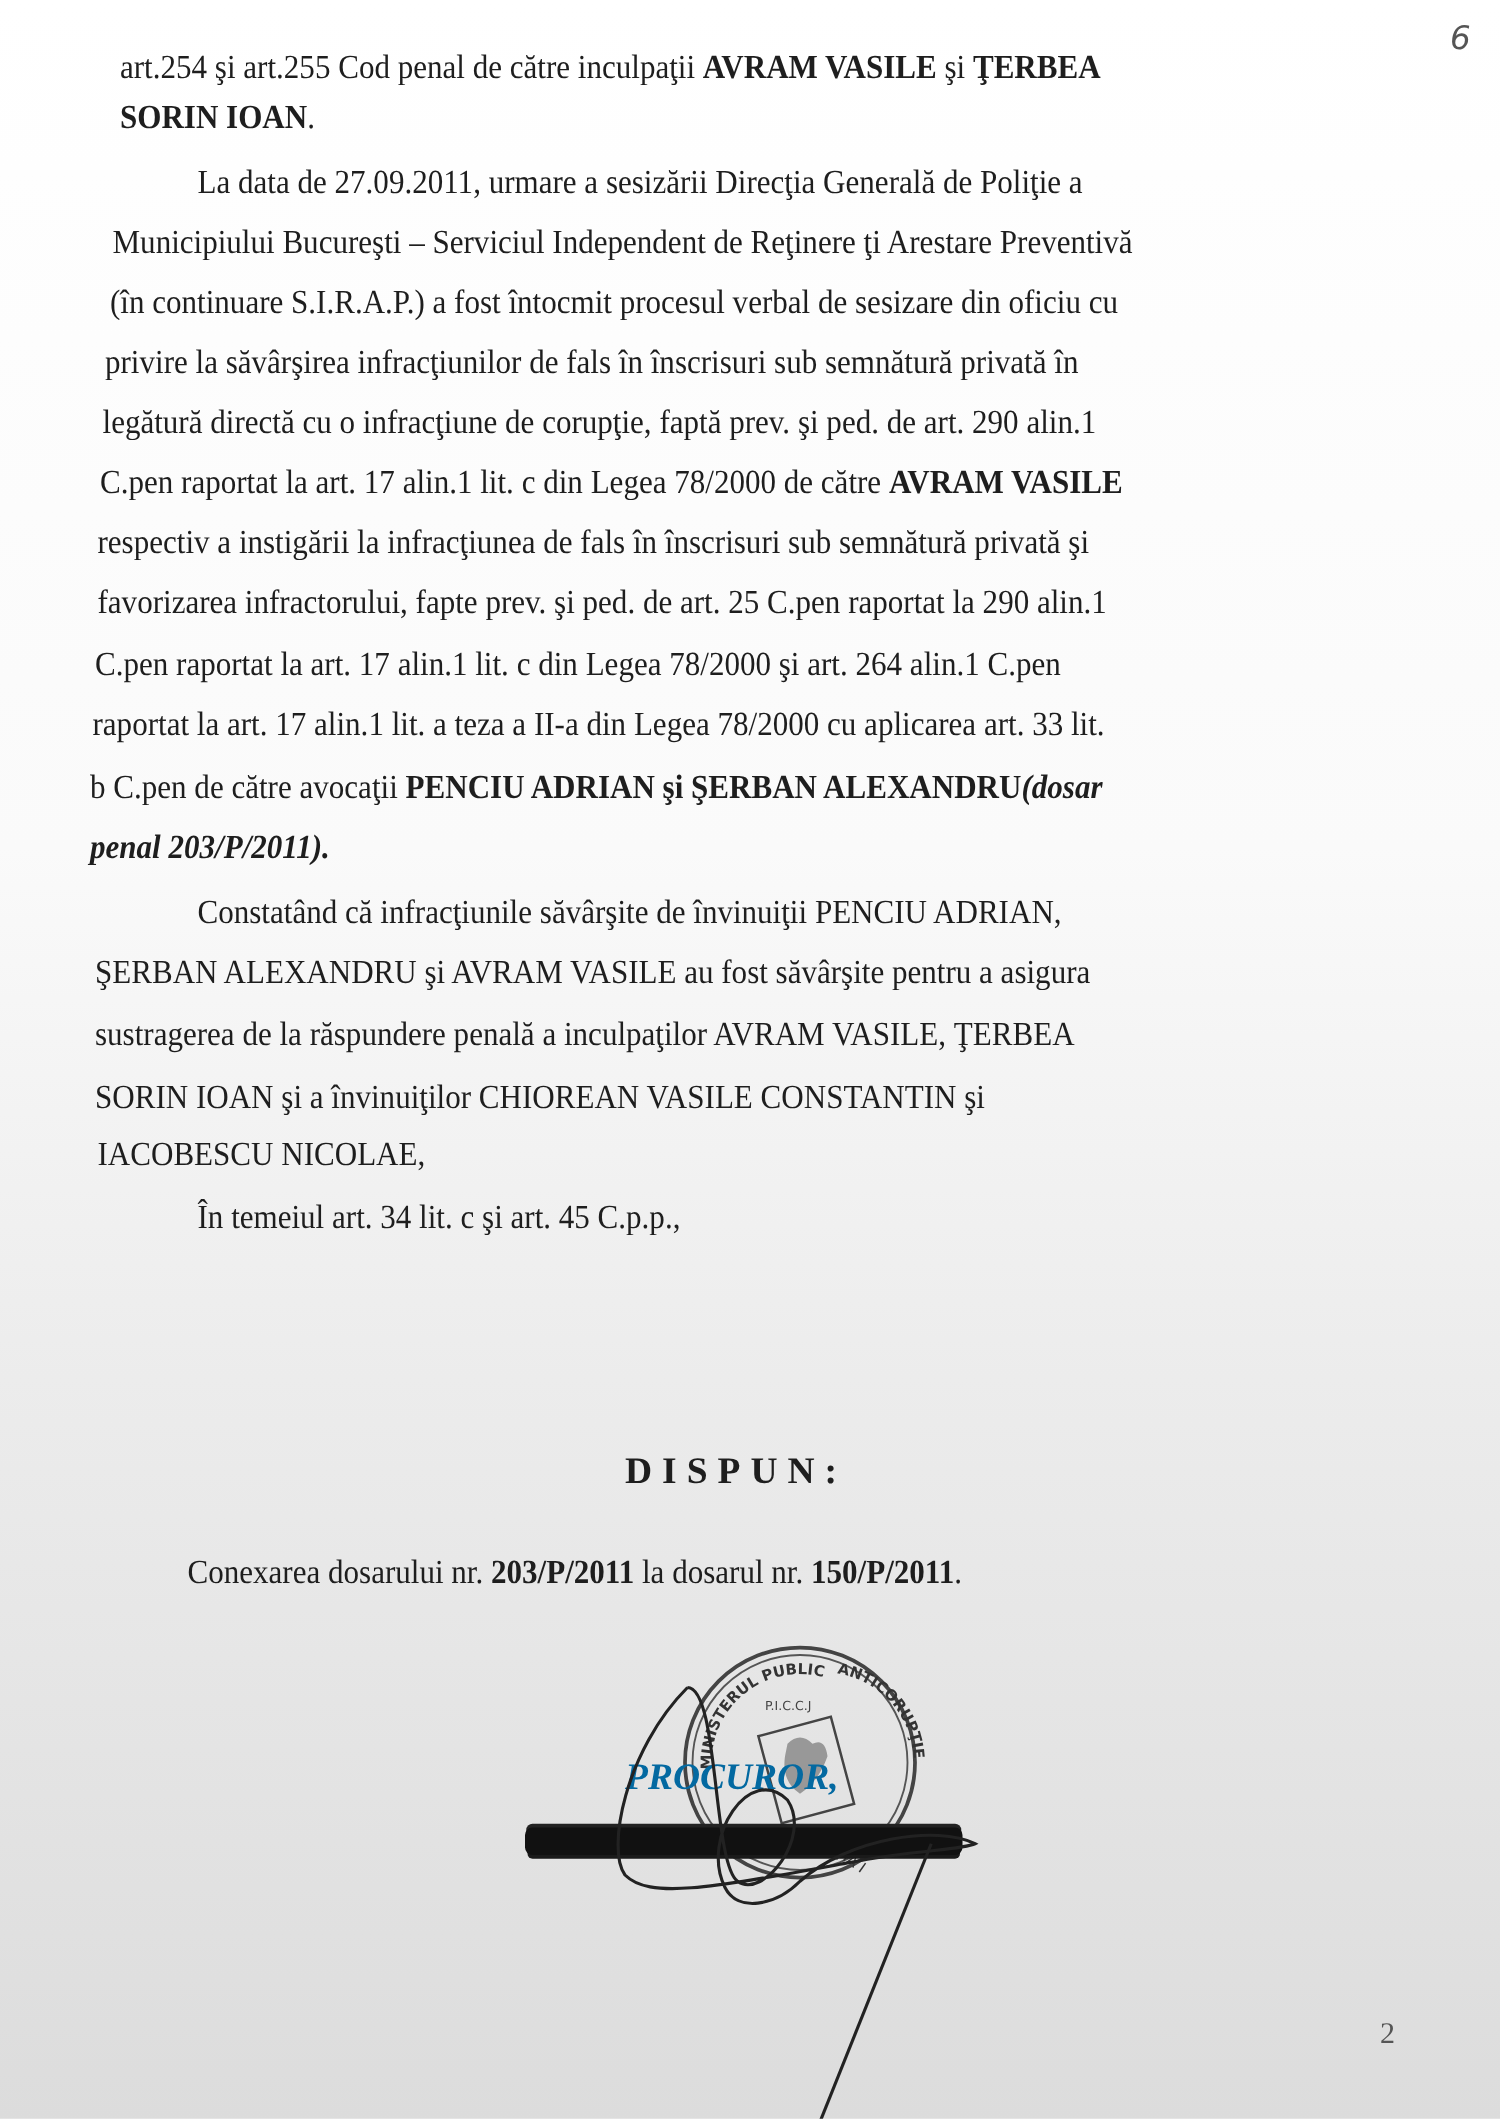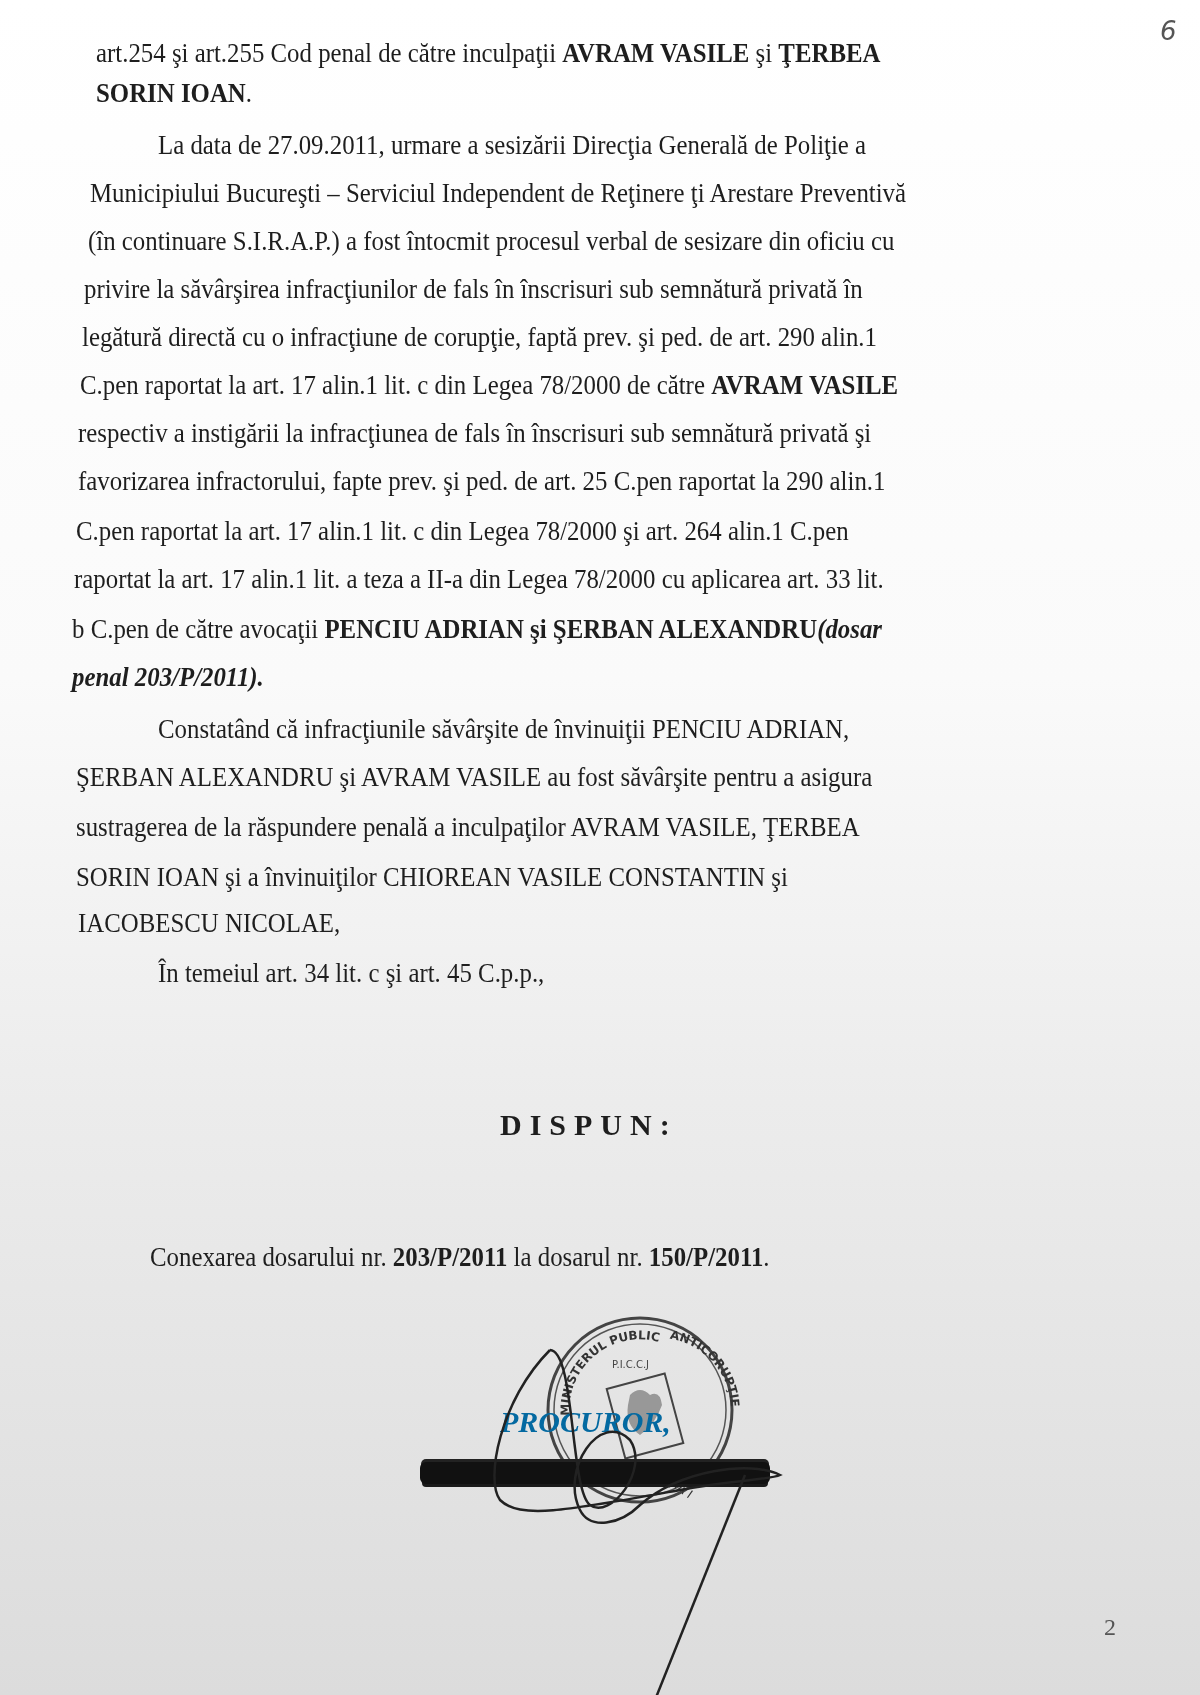--- a/index.html
+++ b/index.html
@@ -11,21 +11,21 @@
   }
   .page { position: absolute; left: 0; top: 0; width: 1200px; height: 1695px; }
   .line {
     position: absolute; white-space: nowrap;
     font-size: 27px; line-height: 34px;
     transform: scaleX(0.92); transform-origin: left center;
   }
   .b { font-weight: bold; }
   .bi { font-weight: bold; font-style: italic; }
   .heading {
-    position: absolute; left: 500px; top: 1108px;
+    position: absolute; left: 500px; top: 1160px;
     font-size: 30px; font-weight: bold; letter-spacing: 8px;
   }
   .corner-num {
     position: absolute; left: 1160px; top: 16px;
     font-family: "DejaVu Sans", sans-serif; font-size: 26px; font-style: italic; color: #555;
   }
   .page-num {
     position: absolute; left: 1104px; top: 1614px;
     font-size: 24px; color: #555;
   }

